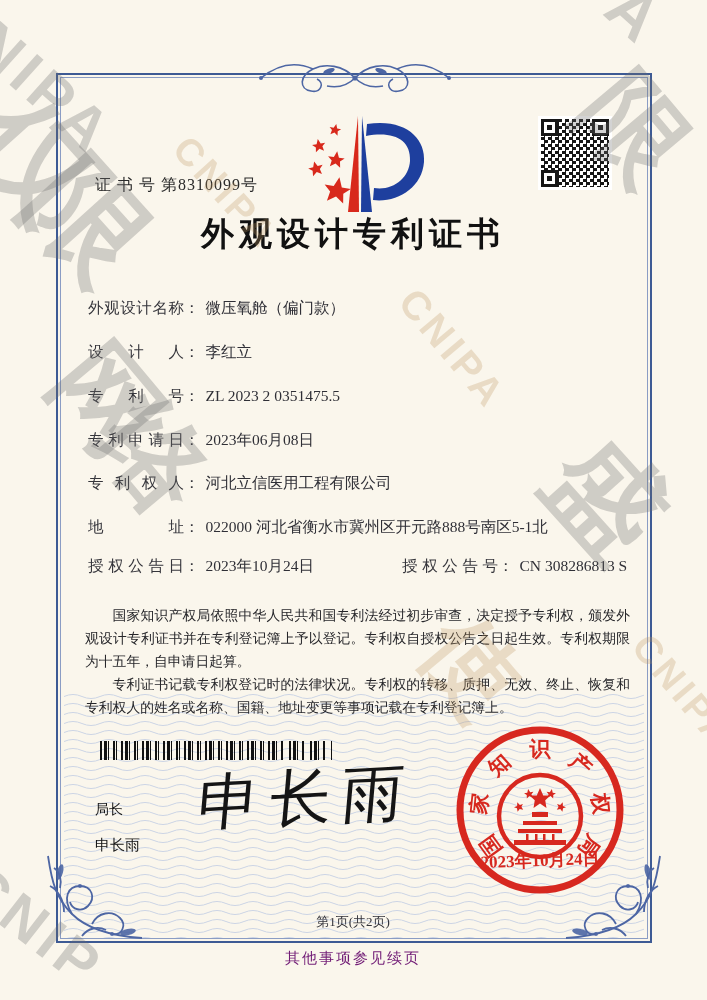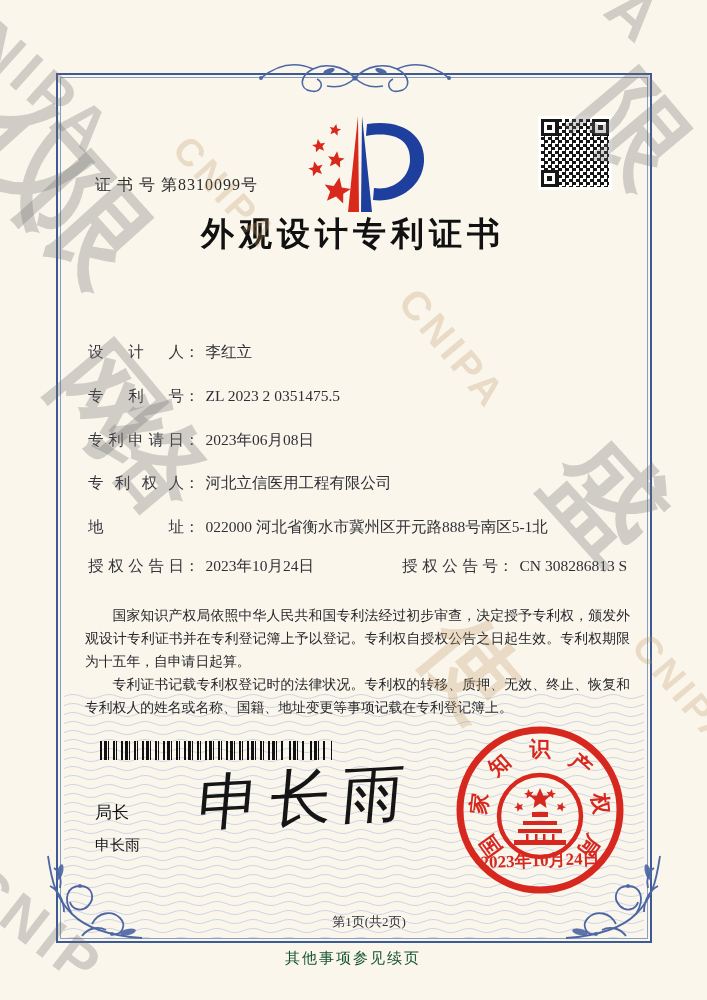--- a/index.html
+++ b/index.html
@@ -42,35 +42,35 @@
   .paras p{ margin:0; font-size:13.8px; line-height:23px; text-align:justify; text-indent:2em; color:#26262a;}
   
   .barcode{ position:absolute; left:100px; top:741px; width:232px; height:19px; z-index:4;
     background:repeating-linear-gradient(90deg,
       #111 0 2px, transparent 2px 4px,
       #111 4px 7px, transparent 7px 8px,
       #111 8px 9px, transparent 9px 13px,
       #111 13px 15px, transparent 15px 16.5px,
       #111 16.5px 17.5px, transparent 17.5px 21px);}
   
-  .signer-title{ position:absolute; left:95px; top:801px; font-size:17px; font-family:Liberation Mono, monospace; color:#141414; z-index:4;}
+  .signer-title{ position:absolute; left:95px; top:801px; font-size:14px; font-family:Liberation Mono, monospace; color:#141414; z-index:4;}
   .signer-name{ position:absolute; left:95px; top:836px; font-size:15px; font-family:"Liberation Sans","DejaVu Sans",sans-serif; color:#141414; z-index:4;}
   .autograph{ position:absolute; left:198px; top:756px; font-size:62px; letter-spacing:10px; color:#151515;
     transform:rotate(-3deg) skewX(-8deg); font-weight:400; z-index:4;}
   
   .seal{ position:absolute; left:452px; top:722px; width:176px; height:176px; z-index:5;}
   .seal svg{ position:absolute; left:0; top:0;}
   .seal-ring-text{ position:absolute; left:0; top:0; width:176px; height:176px;
     font-size:21px; font-weight:700; color:#d7281f;}
   .seal-ring-text span{ position:absolute;}
   .seal-date{ position:absolute; left:458px; top:849px; width:164px; text-align:center;
     font-size:17px; font-weight:600; color:#d7281f; transform:rotate(-2deg); z-index:6;}
   
-  .page-note{ position:absolute; left:57px; top:913px; width:592px; text-align:center; font-size:13px; color:#33333a; z-index:4;padding-left:16px;}
-  .cont-note{ position:absolute; left:57px; top:949px; width:592px; text-align:center; font-size:15px; letter-spacing:2px; color:#14532d; z-index:4;}
+  .page-note{ position:absolute; left:57px; top:913px; width:592px; text-align:center; font-size:13px; color:#33333a; z-index:4;}
+  .cont-note{ position:absolute; left:57px; top:949px; width:592px; text-align:center; font-size:15px; letter-spacing:2px; color:#701a75; z-index:4;}
   
   .wm{ position:absolute; z-index:60; pointer-events:none; white-space:nowrap;
     font-family:"Liberation Sans","DejaVu Sans",sans-serif; font-weight:700; transform-origin:0 0;}
   .wm.gray{ color:rgba(110,110,110,.30);}
   .wm.tan{ color:rgba(190,152,96,.28);}
   .wm1{ left:-30px; top:-25px; font-size:60px; letter-spacing:6px; transform:rotate(42deg);}
   .wm2{ left:52px; top:66px; font-size:116px; letter-spacing:-0.30em; transform:rotate(48deg);}
   .wm3{ left:196px; top:128px; font-size:38px; letter-spacing:4px; transform:rotate(48deg);}
   .wm4{ left:424px; top:280px; font-size:40px; letter-spacing:4px; transform:rotate(50deg);}
   .wm5{ left:126px; top:316px; font-size:104px; letter-spacing:-0.28em; transform:rotate(50deg);}
@@ -172,20 +172,23 @@
   <div class="qr">
     <div class="qr-inner">
       <span class="finder tl"></span>
       <span class="finder tr"></span>
       <span class="finder bl"></span>
     </div>
   </div>
 
   <div class="title">外观设计专利证书</div>
 
+  <div class="frow" style="top:298px">
+    <span class="flabel">外观设计名称</span><span class="fcolon">：</span><span class="fvalue">微压氧舱（偏门款）</span>
+  </div>
   <div class="frow" style="top:342px">
     <span class="flabel">设计人</span><span class="fcolon">：</span><span class="fvalue">李红立</span>
   </div>
   <div class="frow" style="top:386px">
     <span class="flabel">专利号</span><span class="fcolon">：</span><span class="fvalue">ZL 2023 2 0351475.5</span>
   </div>
   <div class="frow" style="top:430px">
     <span class="flabel">专利申请日</span><span class="fcolon">：</span><span class="fvalue">2023年06月08日</span>
   </div>
   <div class="frow" style="top:473px">

